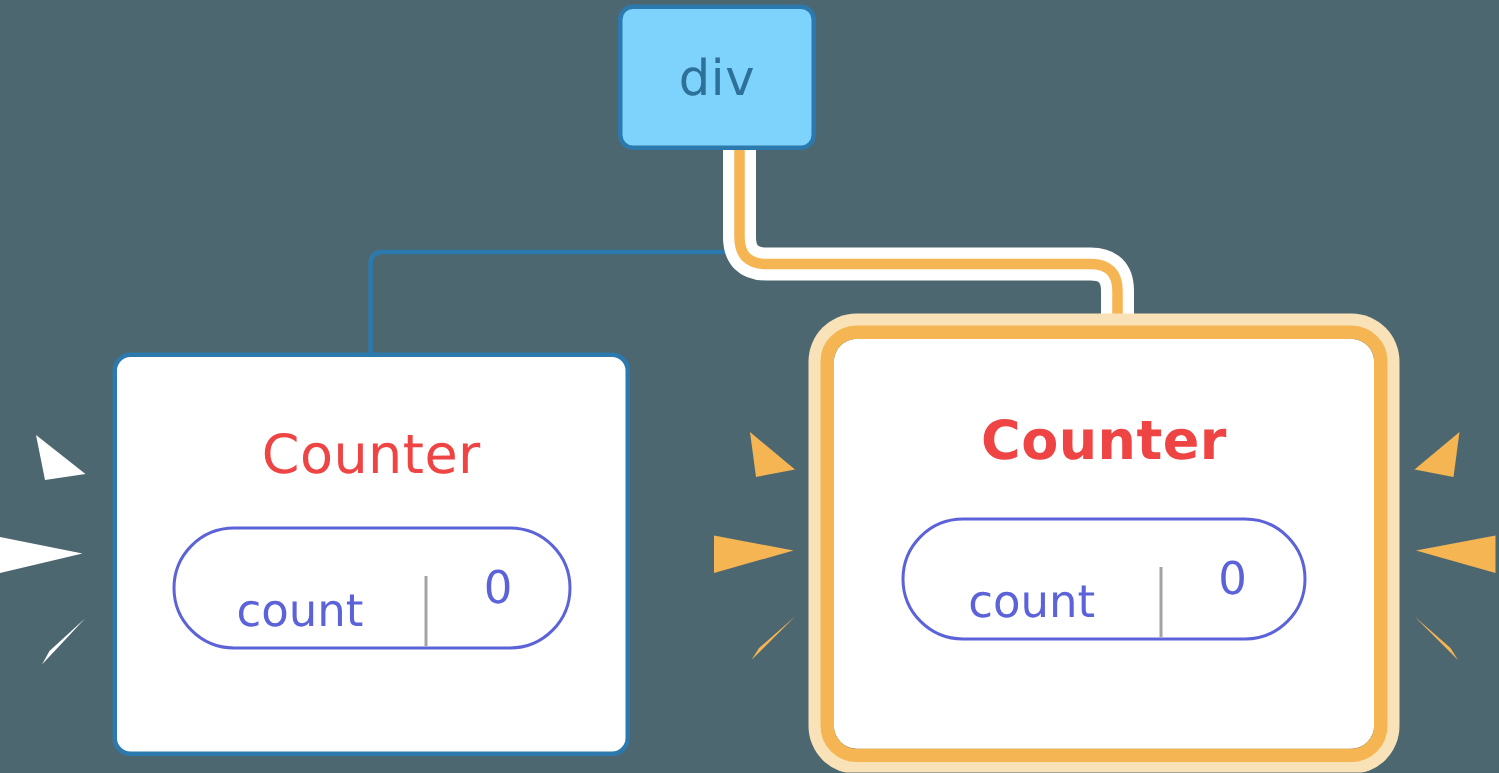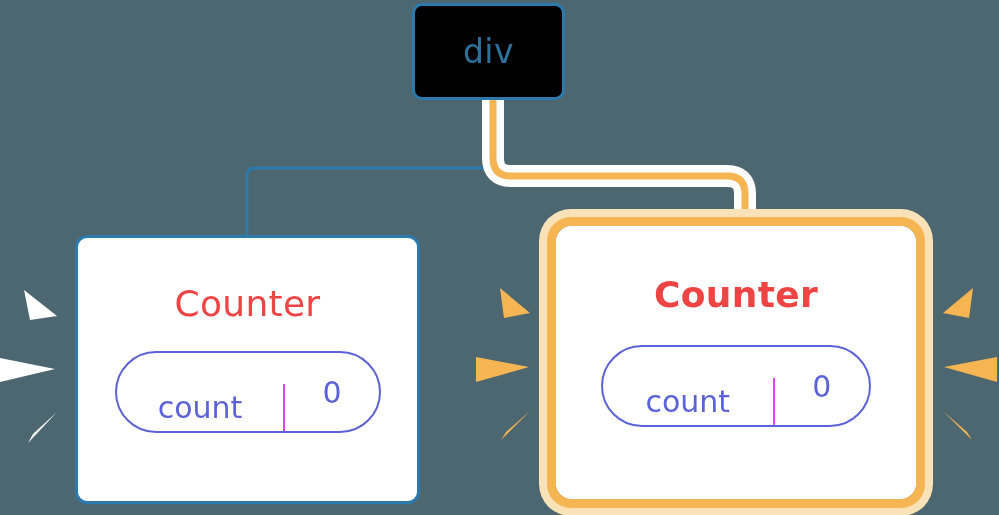--- a/index.html
+++ b/index.html
@@ -34,23 +34,23 @@
     width: 999px;
     height: 515px;
     pointer-events: none;
   }
 
   
   .node-div {
     position: absolute;
     left: 412px;
     top: 3px;
-    width: 153px;
+    width: 132px;
     height: 97px;
-    background: #000000;
+    background: #7dd3fc;
     border: 3px solid #2c7aad;
     border-radius: 10px;
     box-sizing: border-box;
     display: flex;
     align-items: center;
     justify-content: center;
   }
   .node-div .node-title {
     font-size: 33px;
     font-weight: 400;
@@ -136,21 +136,21 @@
     display: flex;
     align-items: center;
     justify-content: center;
     color: #5c63d8;
     font-size: 30px;
     font-weight: 400;
     box-sizing: border-box;
   }
   .pill-key {
     flex: 0 0 64.5%;
-    border-right: 2px solid #d946ef;
+    border-right: 2px solid #a3a3a3;
     margin-top: 31px;
   }
   .pill-val {
     flex: 1 1 auto;
   }
 </style>
 </head>
 <body>
 
 <div id="stage">

